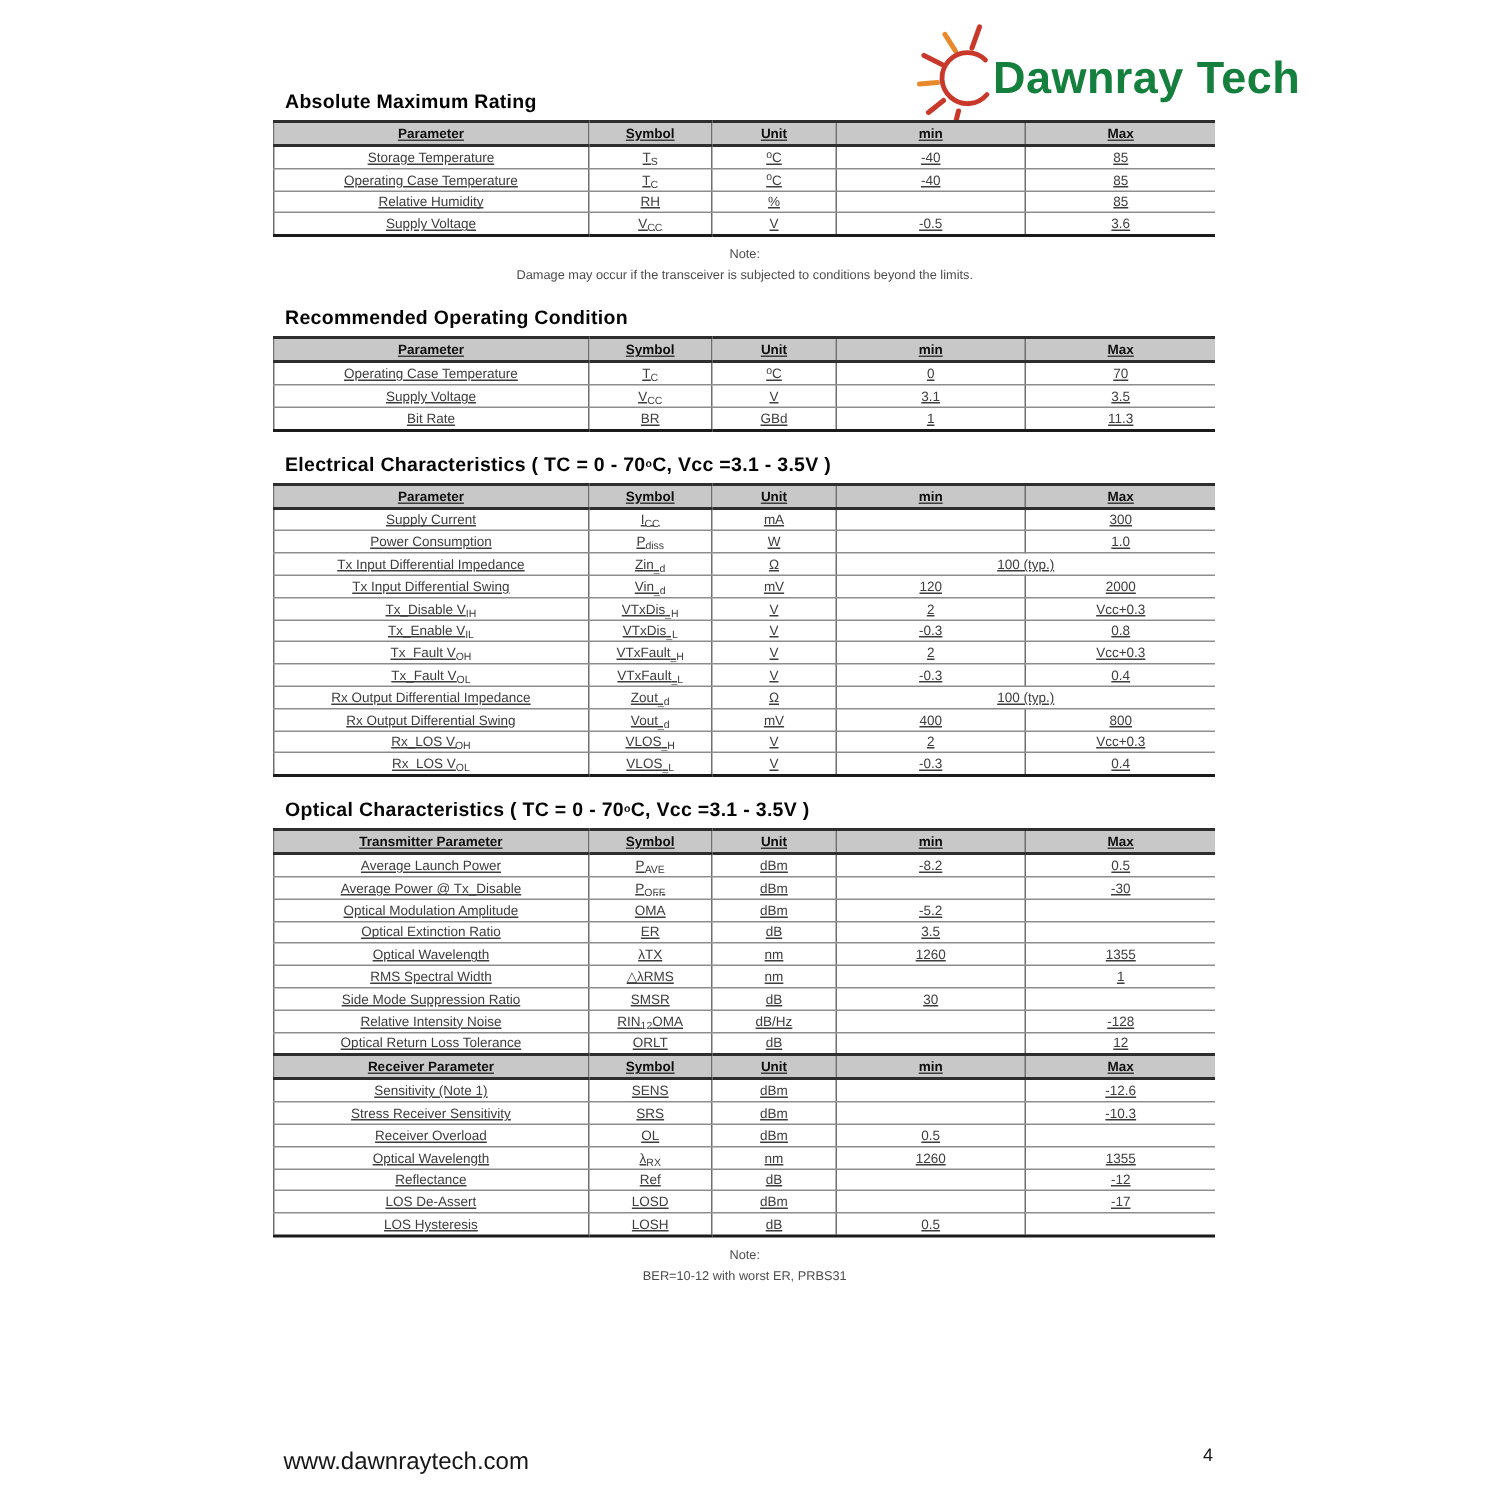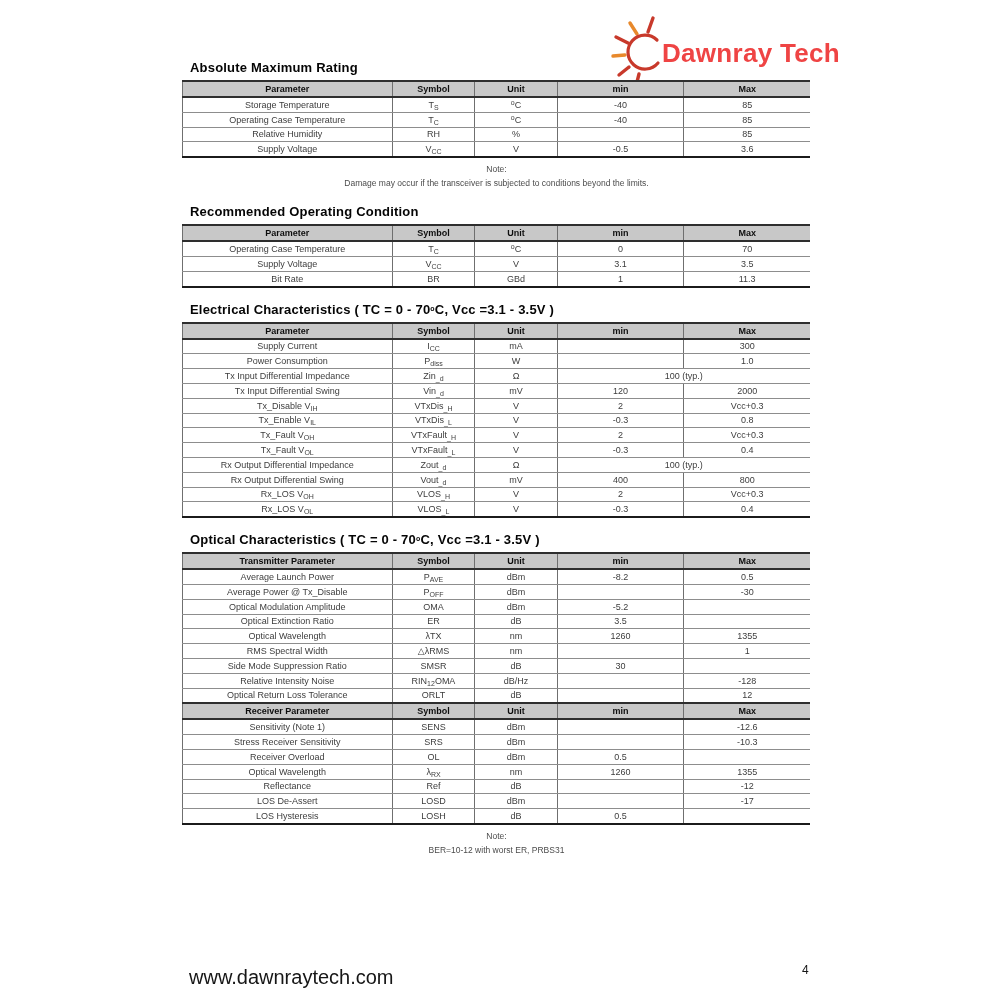--- a/index.html
+++ b/index.html
@@ -3,52 +3,52 @@
 <meta charset="utf-8">
 <style>
   html,body{margin:0;padding:0;}
   body{
     width:1000px;height:1000px;background:#ffffff;position:relative;
     font-family:"Liberation Sans",sans-serif;color:#3d3d3d;
   }
   .logo{position:absolute;left:610px;top:12px;display:flex;align-items:center;}
   .logo svg{display:block;}
   .logo-text{
-    color:#ef4444;font-size:26px;font-weight:bold;margin-left:-14px;
+    color:#15803d;font-size:30px;font-weight:bold;margin-left:-14px;
     letter-spacing:0.3px;white-space:nowrap;
   }
   .content{position:absolute;left:182px;top:0;width:628px;}
   .sec{margin-top:14px;}
   .sec.first{margin-top:60px;}
   .sec h2{
     font-size:13px;font-weight:bold;color:#050505;margin:0 0 5px 8px;
     letter-spacing:0.2px;
   }
-  table{width:100%;border-collapse:collapse;table-layout:fixed;}
+  table{width:100%;border-collapse:collapse;table-layout:fixed;text-decoration:underline;}
   col.c-param{width:33.4%;} col.c-sym{width:13.2%;} col.c-unit{width:13.1%;}
   col.c-min{width:20.2%;} col.c-max{width:20.1%;}
   th,td{
     height:13.8px;padding:0 2px;text-align:center;vertical-align:middle;
     font-size:9px;color:#3d3d3d;border-right:1px solid #6f6f6f;
     border-bottom:1px solid #8d8d8d;overflow:hidden;white-space:nowrap;
   }
   th{font-weight:bold;color:#0e0e0e;}
   th:last-child,td:last-child{border-right:none;}
   th:first-child,td:first-child{border-left:1px solid #6f6f6f;}
   tr.hdr th{
     background:#c8c8c8;height:14px;
     border-top:2px solid #2e2e2e;border-bottom:2px solid #2e2e2e;
   }
   tbody tr:last-child td{border-bottom:2px solid #1b1b1b;}
   sub,sup{font-size:7px;line-height:0;}
   sub{vertical-align:-2px;}
   sup{vertical-align:3px;}
   .notes{margin:4px 0 0 1px;font-size:8.5px;color:#4c4c4c;text-align:center;}
   .notes p{margin:0;line-height:14px;}
-  .footer-url{position:absolute;left:189px;top:966px;font-size:20px;color:#161616;}
+  .footer-url{position:absolute;left:189px;top:966px;font-size:16px;color:#161616;}
   .page-num{position:absolute;left:802px;top:963px;font-size:12px;color:#161616;}
 </style>
 </head>
 <body>
 
 <div class="logo">
   <svg width="66" height="82" viewBox="0 0 66 82">
     <g stroke-linecap="round" fill="none">
       <line x1="38" y1="20" x2="43" y2="6" stroke="#c8392b" stroke-width="3.4"></line>
       <line x1="27" y1="22" x2="20" y2="11" stroke="#e8892c" stroke-width="3.4"></line>

